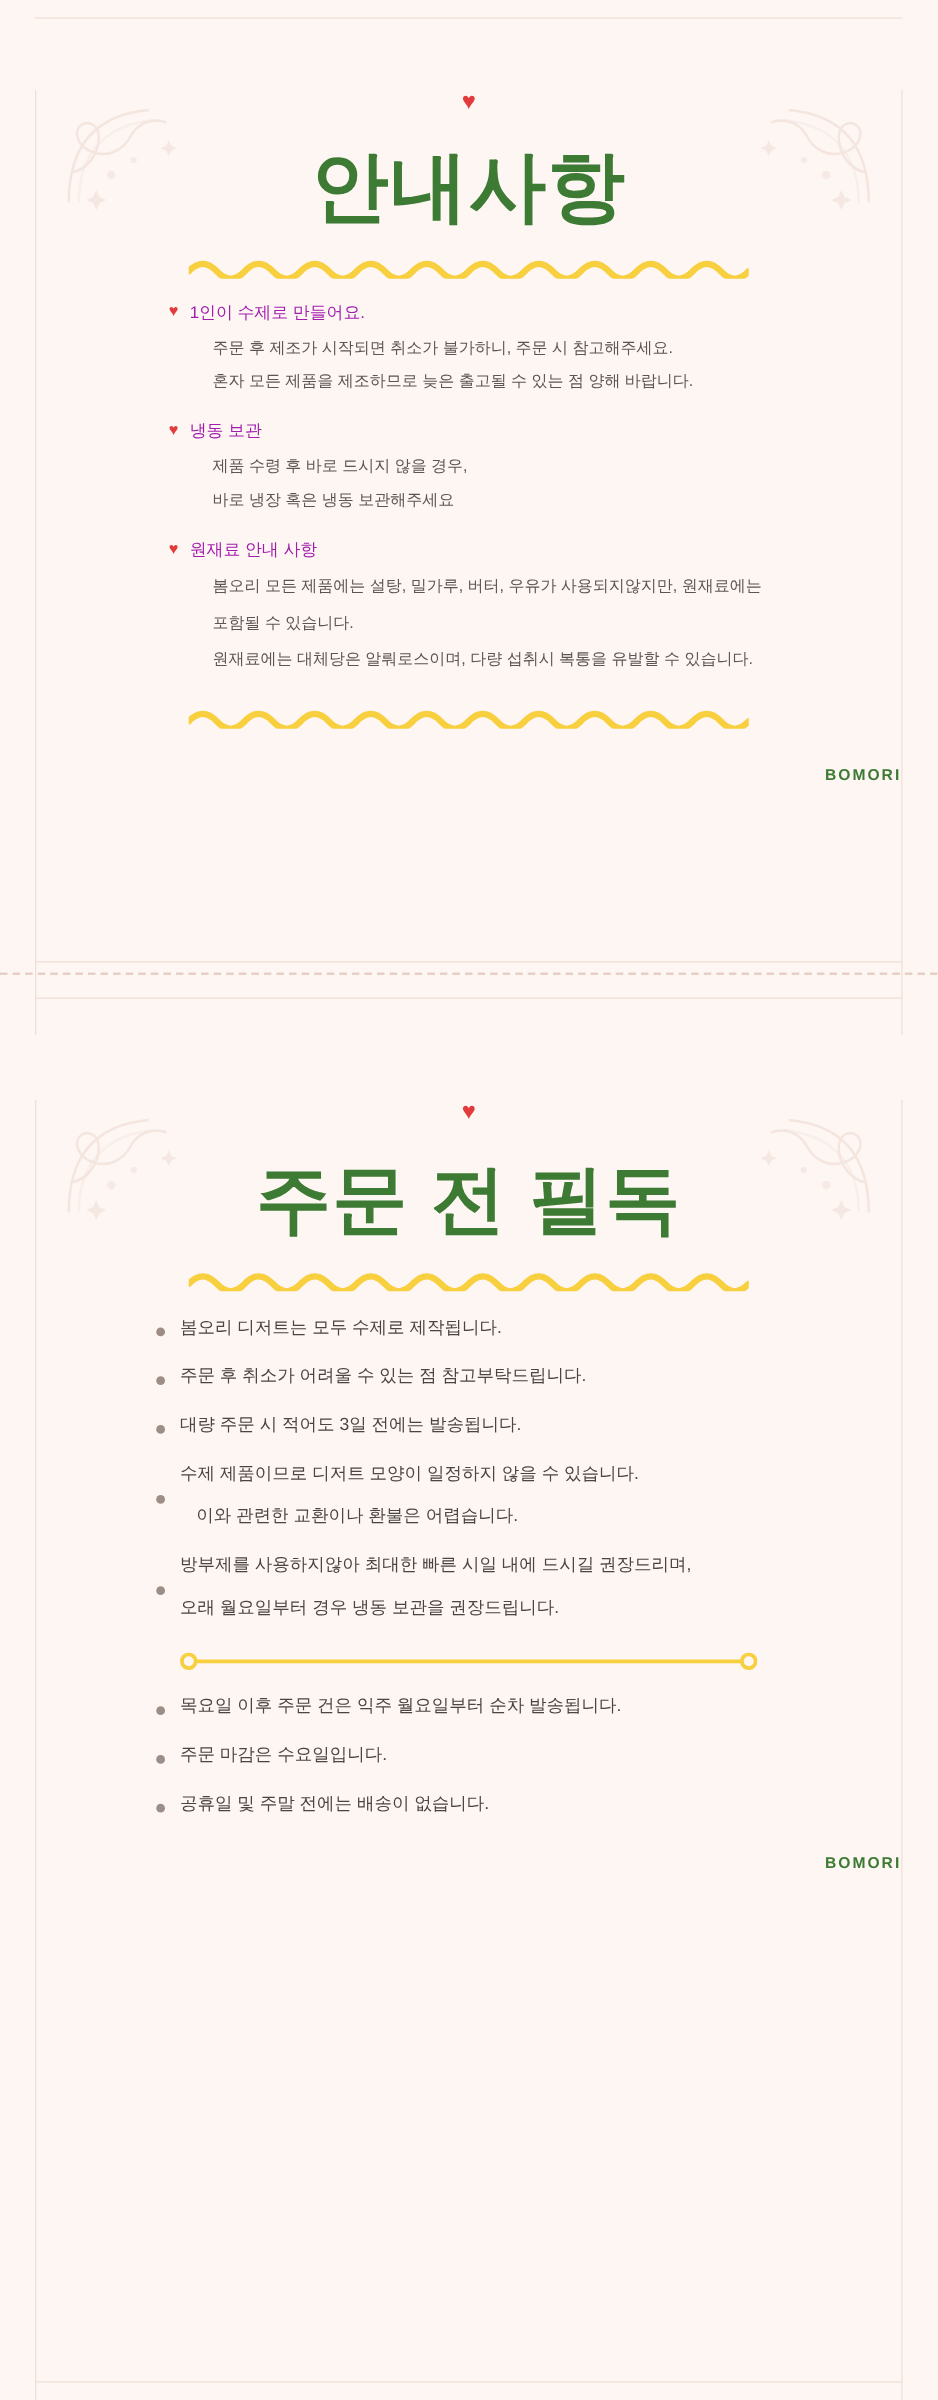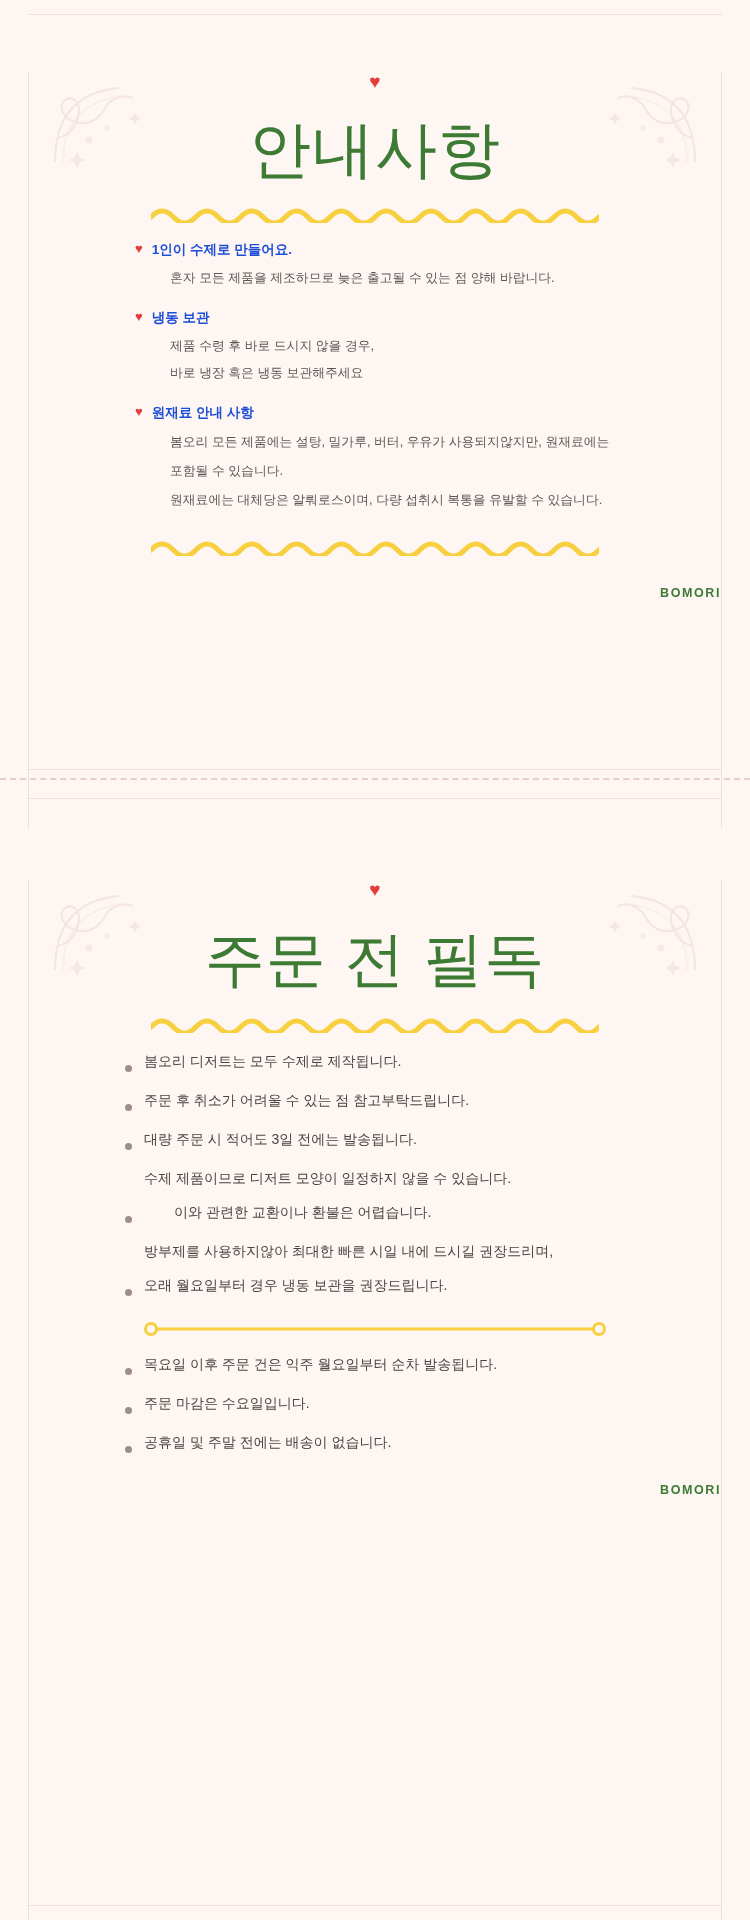--- a/index.html
+++ b/index.html
@@ -67,21 +67,21 @@
   .top-heart {
     text-align: center;
     color: #e23b3b;
     font-size: 19px;
     line-height: 1;
   }
 
   .big-title {
     text-align: center;
     color: #3d7a33;
-    font-weight: 400;
+    font-weight: 700;
     letter-spacing: 1px;
     font-family: "Liberation Sans", sans-serif;
   }
 
   
   .wave {
     display: block;
     margin: 0 auto;
     width: 448px;
     height: 16px;
@@ -101,24 +101,24 @@
     margin-top: 17px;
     margin-bottom: 5px;
   }
   .item-head .hrt {
     color: #e23b3b;
     font-size: 13px;
     line-height: 18px;
     flex: 0 0 auto;
   }
   .item-head .txt {
-    color: #1d4ed8;
+    color: #a21caf;
     font-size: 13.5px;
     line-height: 19px;
-    font-weight: 700;
+    font-weight: 400;
   }
   .sub {
     margin-left: 35px;
     color: #5c5553;
     font-size: 12.8px;
     line-height: 27px;
   }
   .sub.wrap {
     margin-left: 35px;
     margin-right: 0;
@@ -145,41 +145,41 @@
 
   
   .body2 {
     margin: 0 auto;
     width: 500px;
     color: #4a4442;
     font-size: 14px;
   }
   .li {
     display: flex;
-    align-items: flex-end;
+    align-items: center;
     gap: 12px;
     margin-top: 18px;
   }
   .li .dot {
     flex: 0 0 auto;
     width: 7px;
     height: 7px;
     border-radius: 50%;
     background: #9d8d87;
     margin-top: 7px;
   }
   .li .txt {
     line-height: 21px;
     font-size: 14px;
     color: #4a4442;
   }
   .li .txt .line2 {
     display: block;
     margin-top: 13px;
-    margin-left: 30px;
+    margin-left: 13px;
   }
   .li .txt .line2b {
     display: block;
     margin-top: 13px;
     margin-left: 0;
   }
 
   
   .endline {
     position: relative;
@@ -228,20 +228,21 @@
         </svg>
       </div>
 
       <div class="body1">
 
         <div>
           <div class="item-head">
             <span class="hrt">♥</span>
             <span class="txt">1인이 수제로 만들어요.</span>
           </div>
+          <div class="sub">주문 후 제조가 시작되면 취소가 불가하니, 주문 시 참고해주세요.</div>
           <div class="sub">혼자 모든 제품을 제조하므로 늦은 출고될 수 있는 점 양해 바랍니다.</div>
         </div>
 
         <div>
           <div class="item-head">
             <span class="hrt">♥</span>
             <span class="txt">냉동 보관</span>
           </div>
           <div class="sub">제품 수령 후 바로 드시지 않을 경우,</div>
           <div class="sub">바로 냉장 혹은 냉동 보관해주세요</div>

